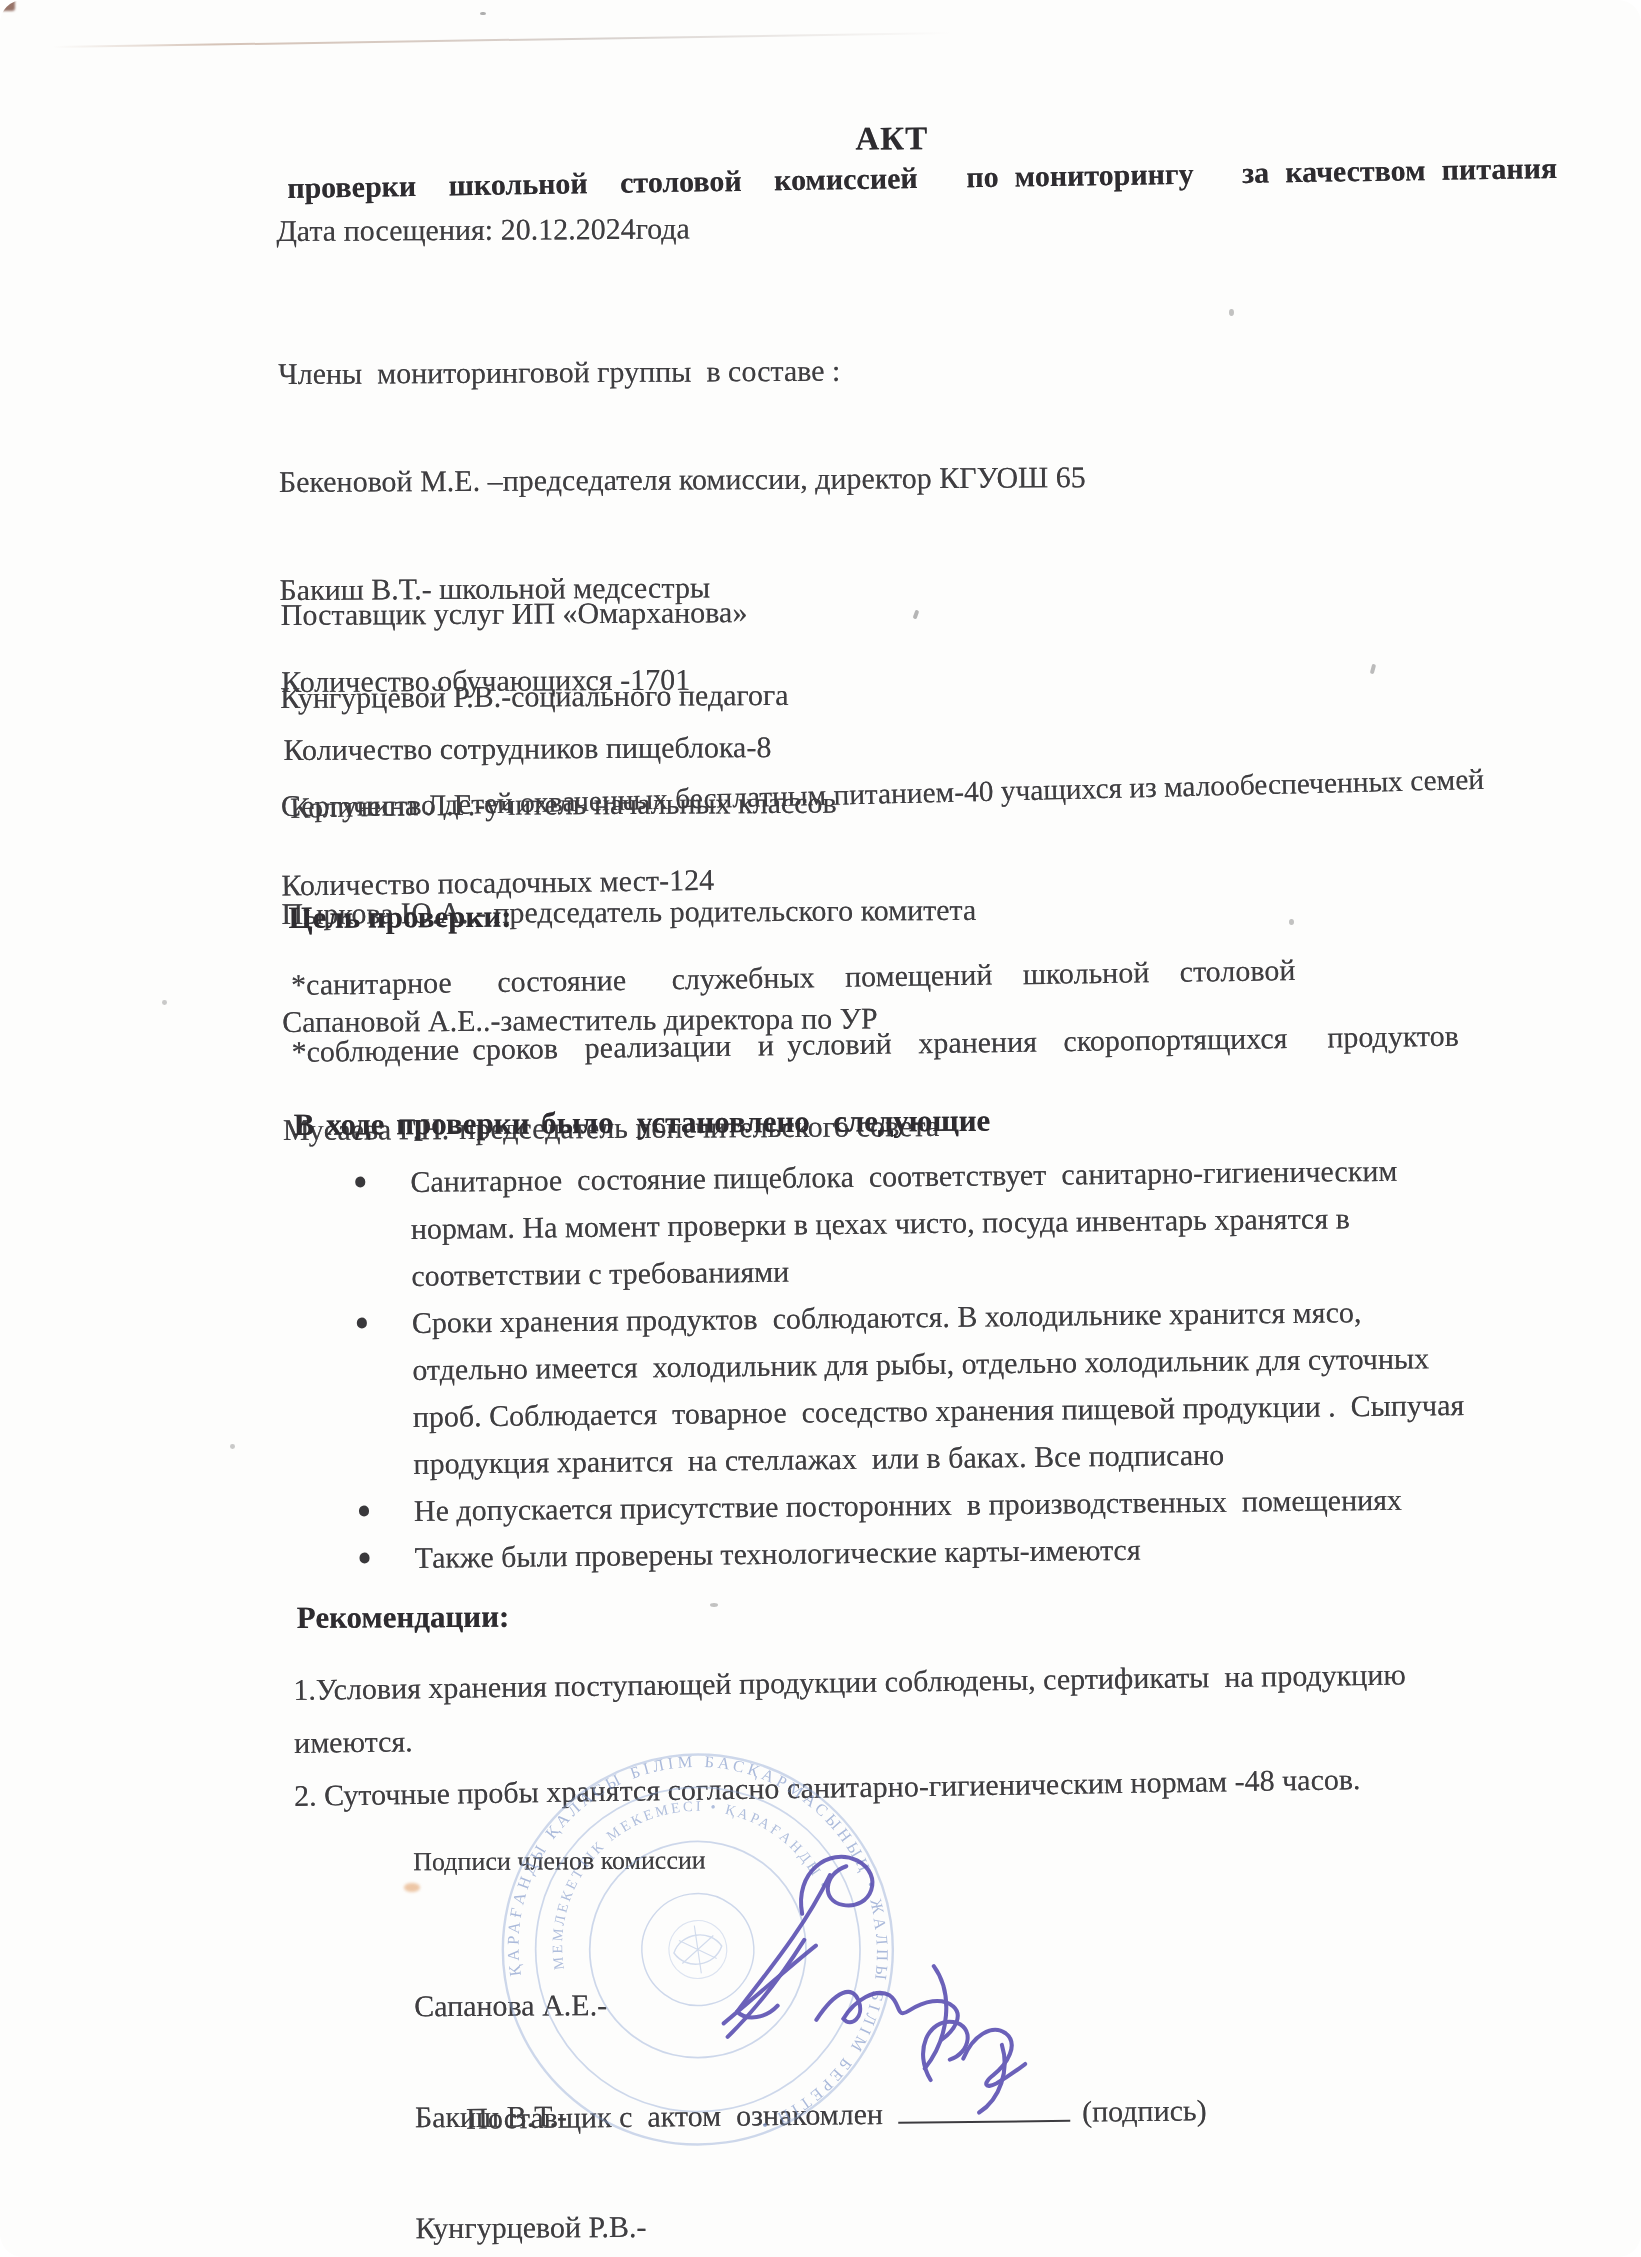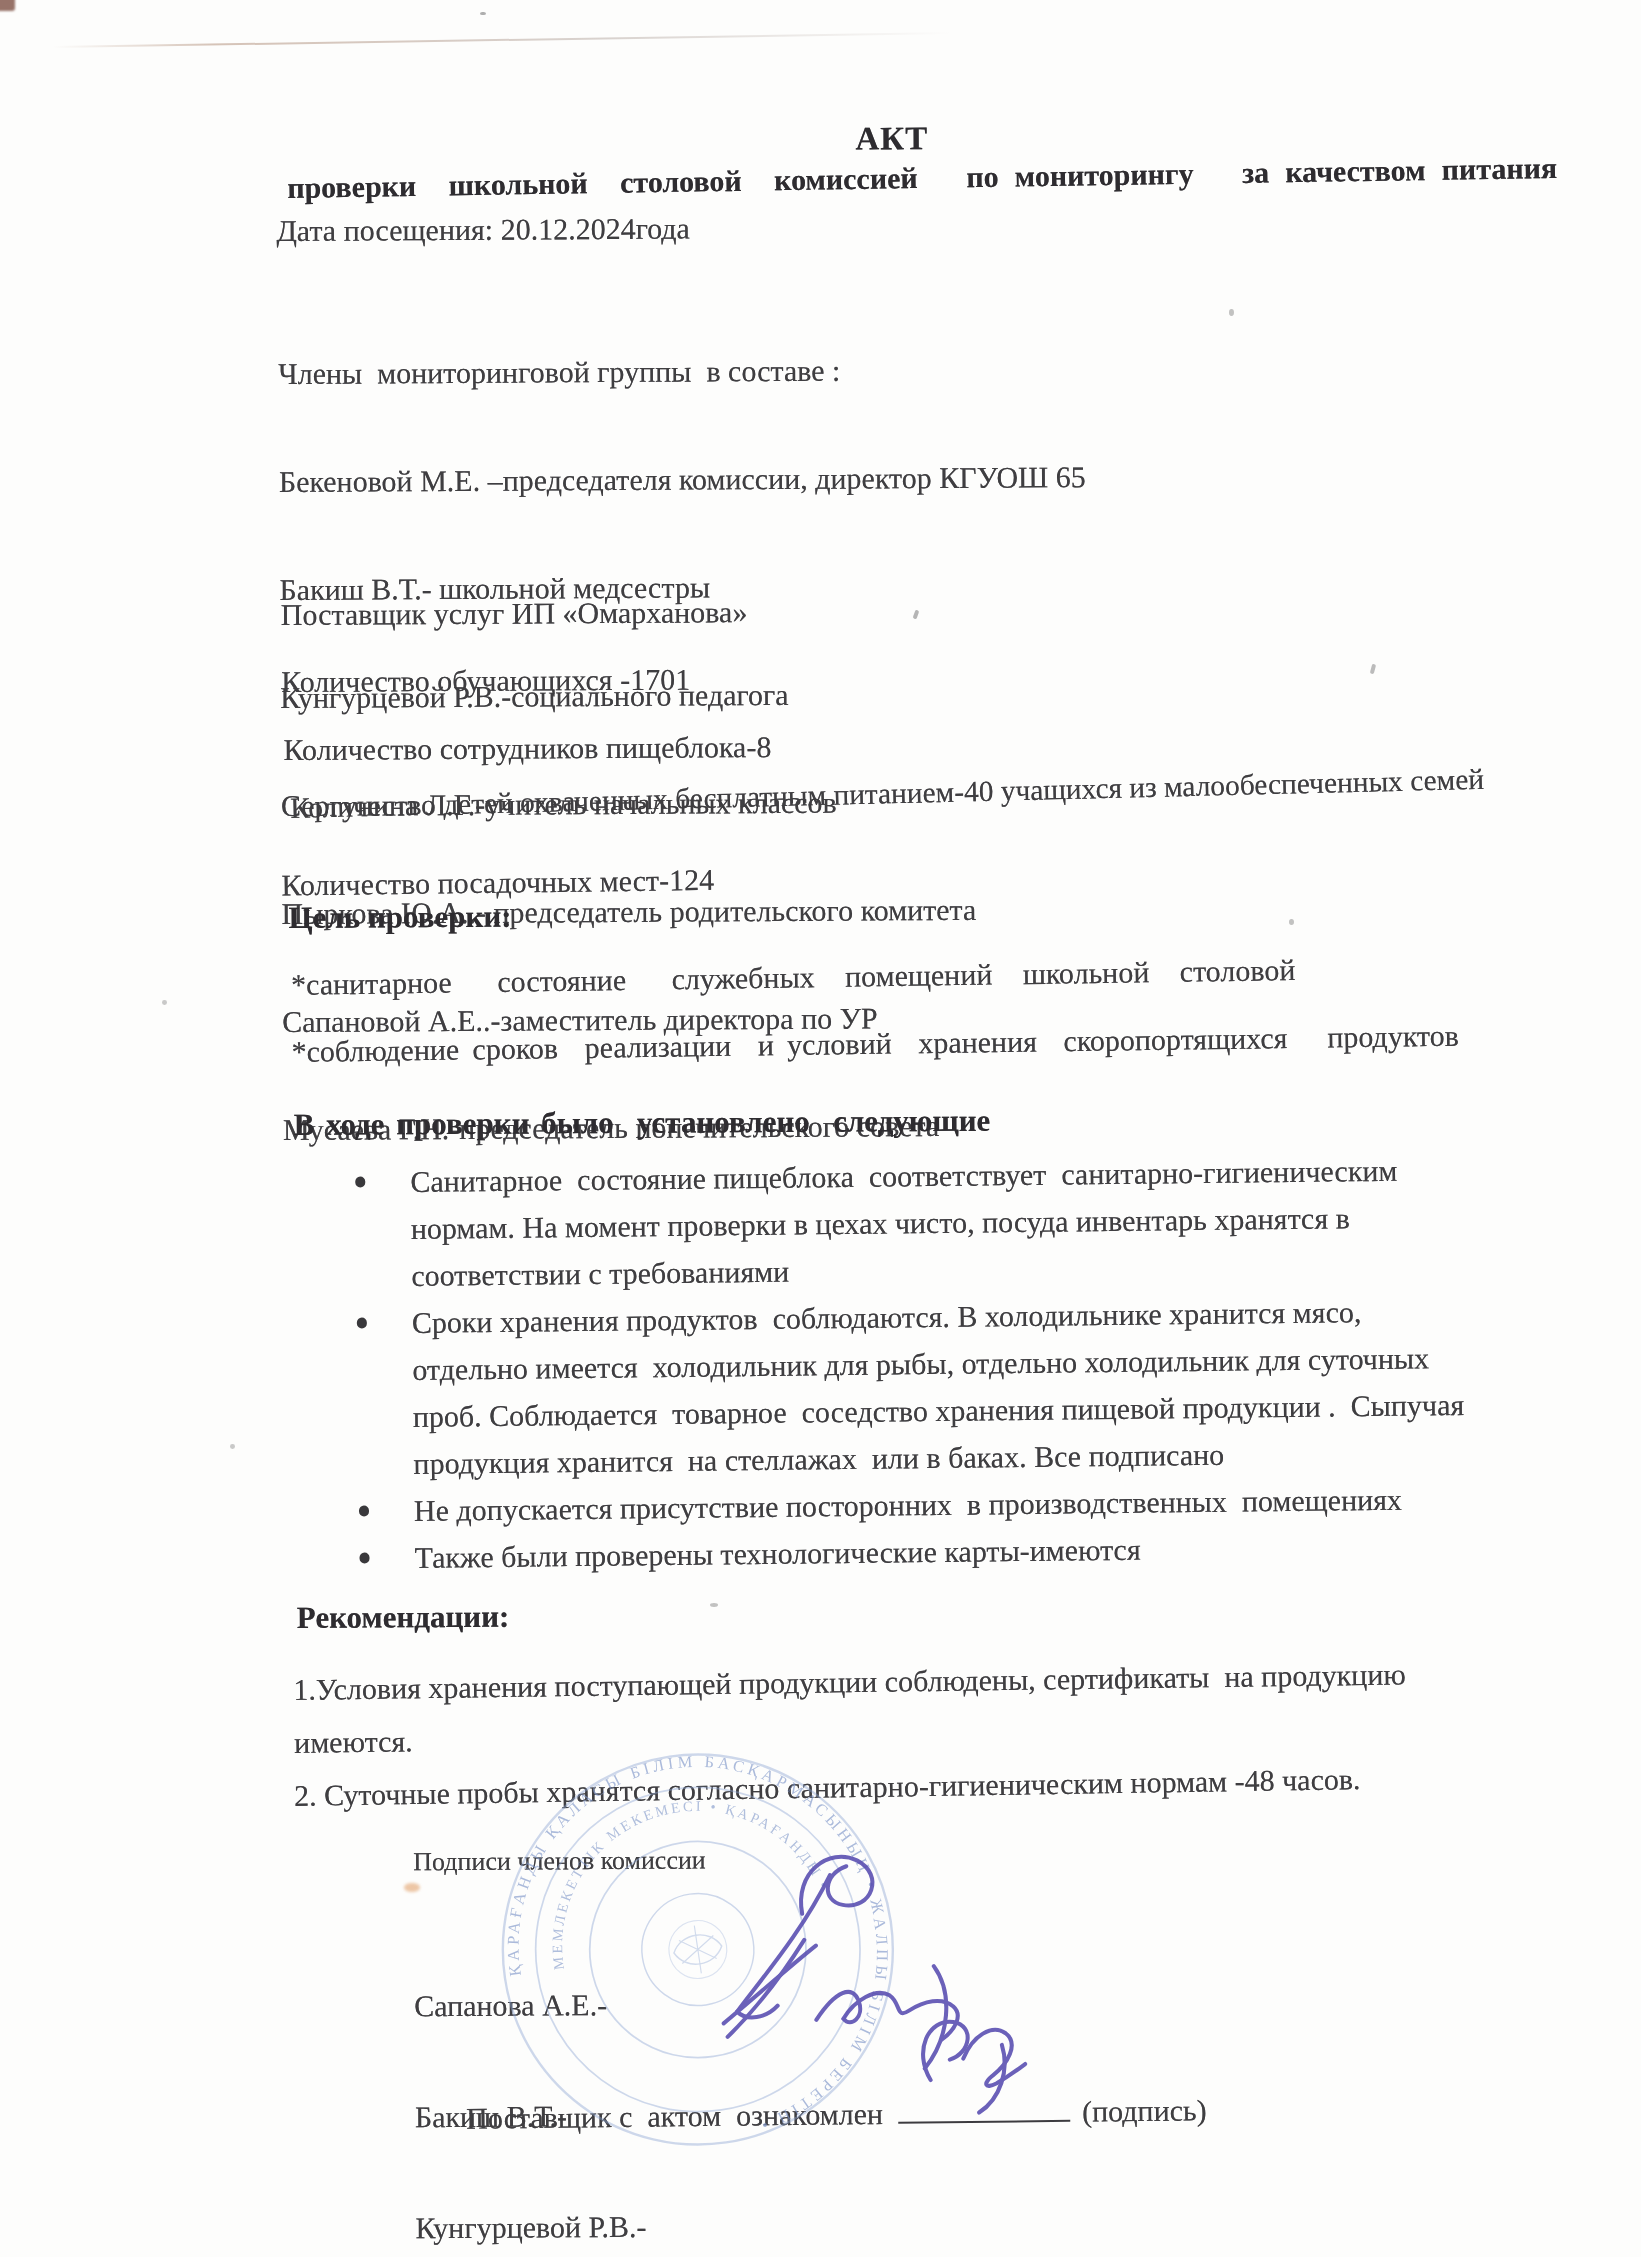--- a/index.html
+++ b/index.html
@@ -3,20 +3,21 @@
 <meta charset="utf-8">
 <style>
   html,body{margin:0;padding:0;background:#ffffff;}
   .page{
     position:relative;
     width:1641px;height:2257px;
     background:#fdfdfc;
     overflow:hidden;
     font-family:"Liberation Serif", serif;
     color:#3f3e41;
+    border-radius:23px;
   }
   .doc{position:absolute;inset:0;transform:rotate(-0.35deg);transform-origin:290px 1159px;}
   .line{position:absolute;white-space:pre-wrap;font-size:30px;line-height:37px;
         text-shadow:0 0 0.6px rgba(60,60,62,.7);}
   .bold{font-weight:bold;color:#2e2c30;}
   .l-title{top:124px;left:0;width:1796px;text-align:center;font-weight:bold;font-size:33px;letter-spacing:1px;color:#2e2c30;}
   .l-subtitle{top:169px;left:293px;font-weight:bold;font-size:30px;word-spacing:8.7px;transform:rotate(-0.55deg);transform-origin:left top;}
   .l-date{top:212px;left:282px;}
   .block-members{top:284px;left:283px;line-height:36px;}
   .l-supplier{top:596px;left:284px;}

